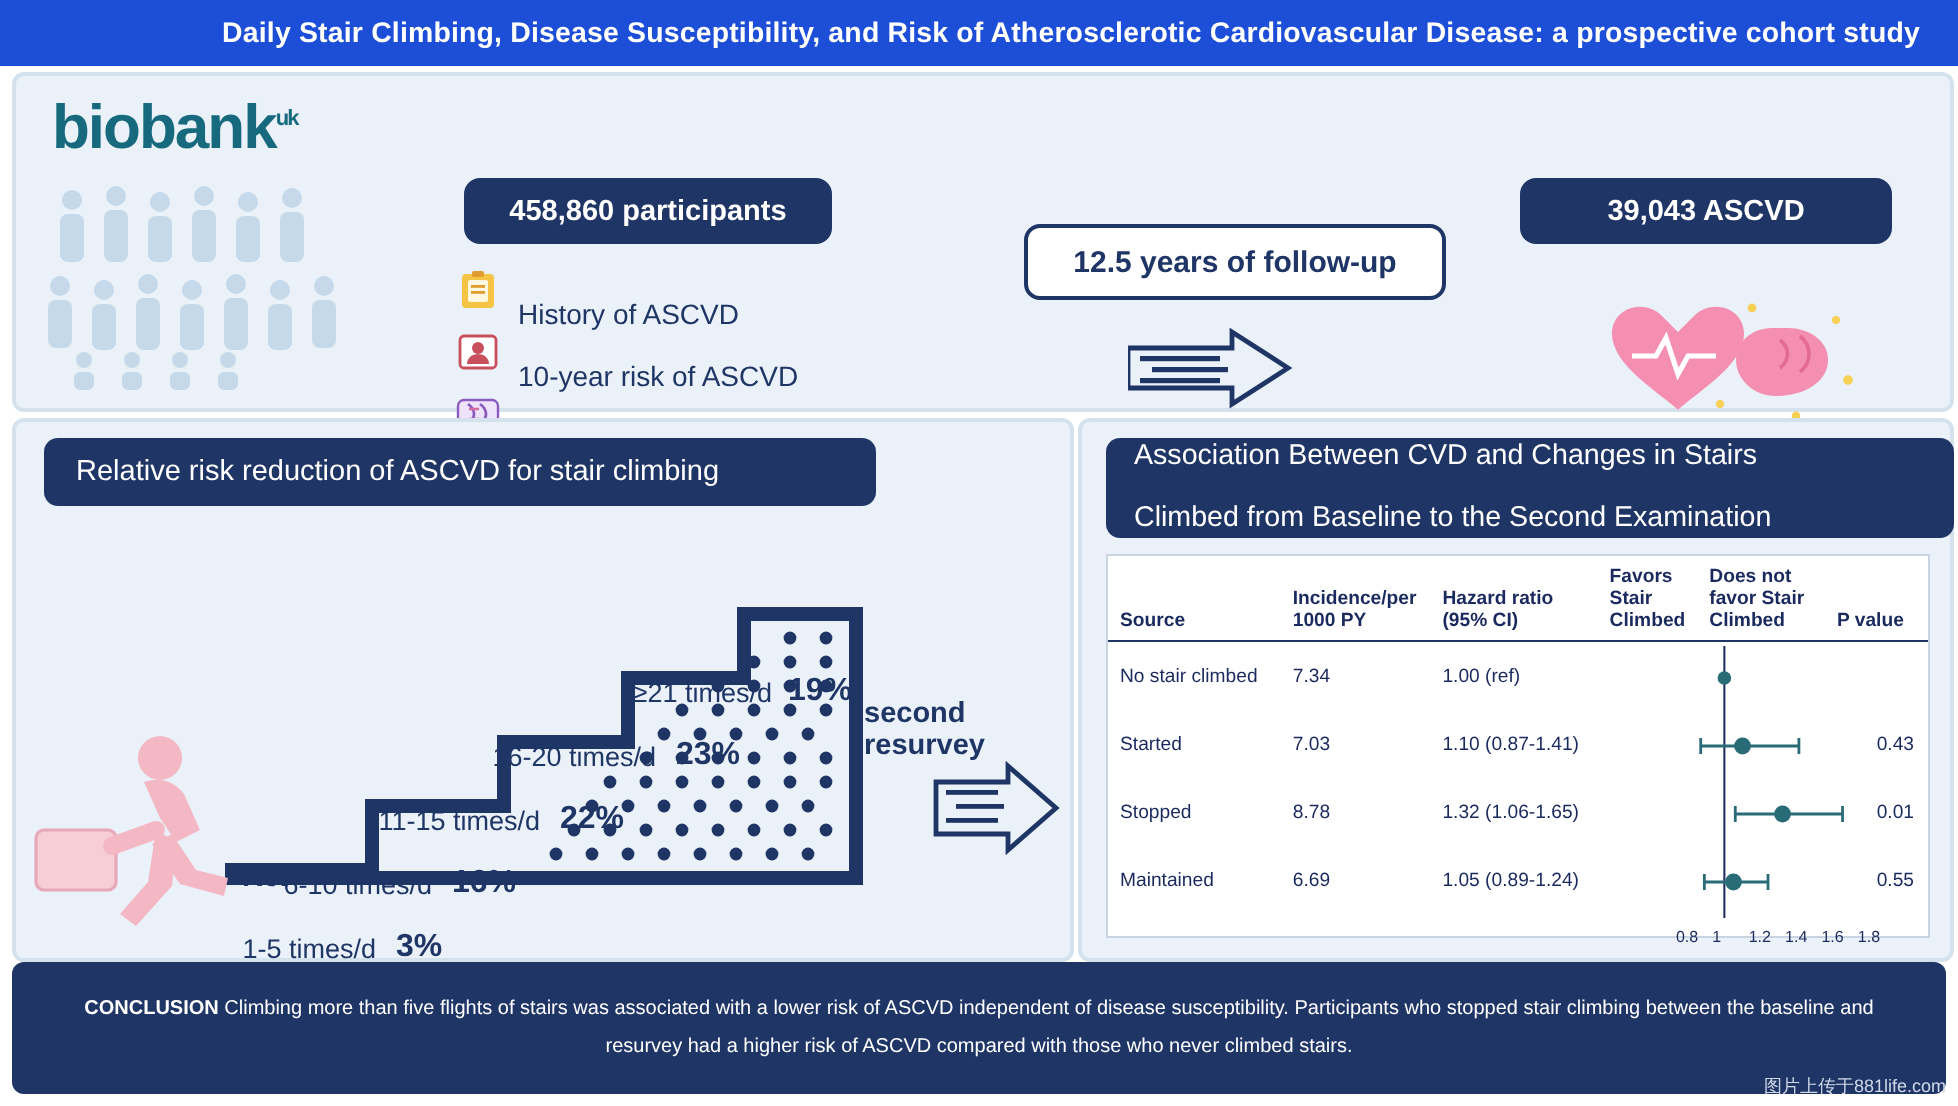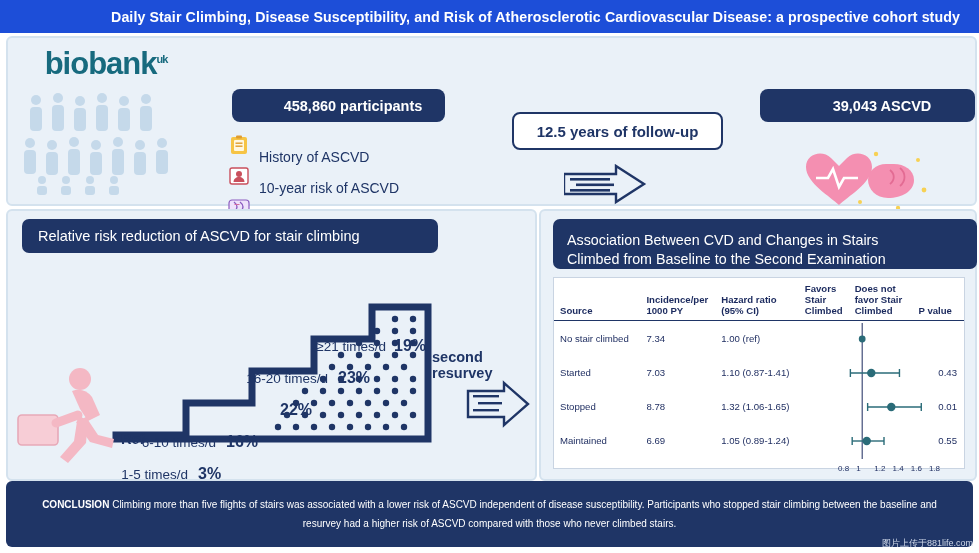--- a/index.html
+++ b/index.html
@@ -22,31 +22,31 @@
     font-size:14.2px;font-weight:bold;letter-spacing:.1px;padding-left:46px;
   }
 
   
   .top-panel{
     position:absolute;left:6px;top:36px;width:967px;height:166px;
     background:#eaf1f8;border:2px solid #d4e2ee;border-radius:6px;
   }
   .biobank{
     position:absolute;left:18px;top:8px;width:160px;height:40px;
-    color:#176a7e;font-size:31px;font-weight:bold;letter-spacing:-1px;text-align:center;
+    color:#176a7e;font-size:31px;font-weight:bold;letter-spacing:-1px;
   }
   .biobank .bb-sup{font-size:11px;vertical-align:super;font-weight:bold;}
   .people{
     position:absolute;left:14px;top:52px;width:150px;height:105px;
   }
 
   .pill{
     position:absolute;background:#1f3566;color:#fff;
     border-radius:8px;display:flex;align-items:center;justify-content:center;
-    font-size:14.5px;font-weight:bold;padding-left:29px;
+    font-size:14.5px;font-weight:bold;
   }
   .pill-participants{left:224px;top:51px;width:184px;height:33px;}
   .pill-ascvd{left:752px;top:51px;width:186px;height:33px;}
   .pill-follow{
     position:absolute;left:504px;top:74px;width:207px;height:34px;
     background:#ffffff;border:2px solid #1f3566;border-radius:8px;
     color:#1f3566;font-size:15px;font-weight:bold;
     display:flex;align-items:center;justify-content:center;
   }
 
@@ -84,21 +84,21 @@
   .walker{position:absolute;left:8px;top:150px;width:110px;height:110px;}
 
   
   .right-panel{
     position:absolute;left:539px;top:209px;width:434px;height:268px;
     background:#eaf1f8;border:2px solid #d4e2ee;border-radius:6px;
   }
   .right-head{
     position:absolute;left:12px;top:8px;width:410px;height:50px;
     background:#1f3566;color:#fff;border-radius:7px;
-    display:flex;flex-direction:column;justify-content:flex-end;padding-left:14px;
+    display:flex;flex-direction:column;justify-content:space-between;padding-left:14px;
     font-size:14.3px;line-height:19px;
   }
   .table-box{
     position:absolute;left:12px;top:66px;width:410px;height:190px;
     background:#ffffff;border:1px solid #c9d4e2;
   }
   table.ft{width:100%;border-collapse:collapse;font-size:9.6px;color:#1b2a5e;}
   table.ft th{
     font-weight:bold;text-align:left;vertical-align:bottom;
     padding:5px 4px 4px 6px;border-bottom:1px solid #1f3566;line-height:11px;
@@ -351,20 +351,21 @@
     </svg>
 
     <div class="ref-label">Ref</div>
 
     <div class="step-label" style="left:28px;top:256px;width:152px;">1-5 times/d</div>
     <div class="step-pct" style="left:190px;top:254px;">3%</div>
 
     <div class="step-label" style="left:56px;top:224px;width:152px;">6-10 times/d</div>
     <div class="step-pct" style="left:218px;top:222px;">16%</div>
 
+    <div class="step-label" style="left:110px;top:192px;width:152px;">11-15 times/d</div>
     <div class="step-pct" style="left:272px;top:190px;">22%</div>
 
     <div class="step-label" style="left:168px;top:160px;width:152px;">16-20 times/d</div>
     <div class="step-pct" style="left:330px;top:158px;">23%</div>
 
     <div class="step-label" style="left:226px;top:128px;width:152px;">≥21 times/d</div>
     <div class="step-pct" style="left:386px;top:126px;">19%</div>
 
     <div class="second-resurvey">second resurvey</div>
 

